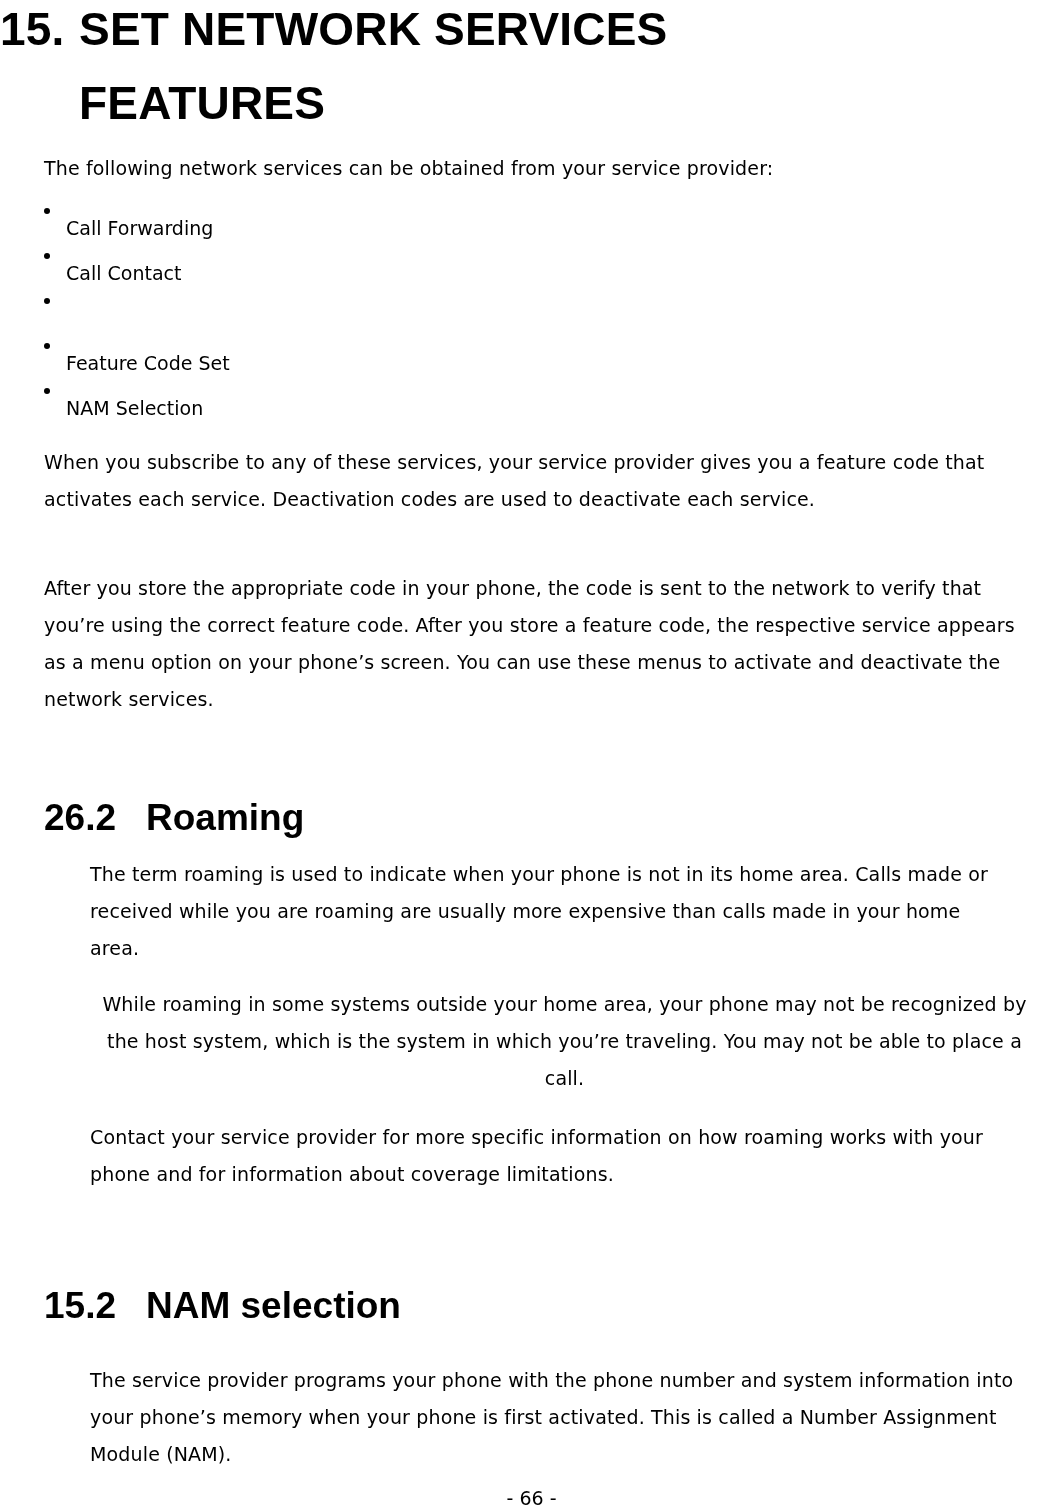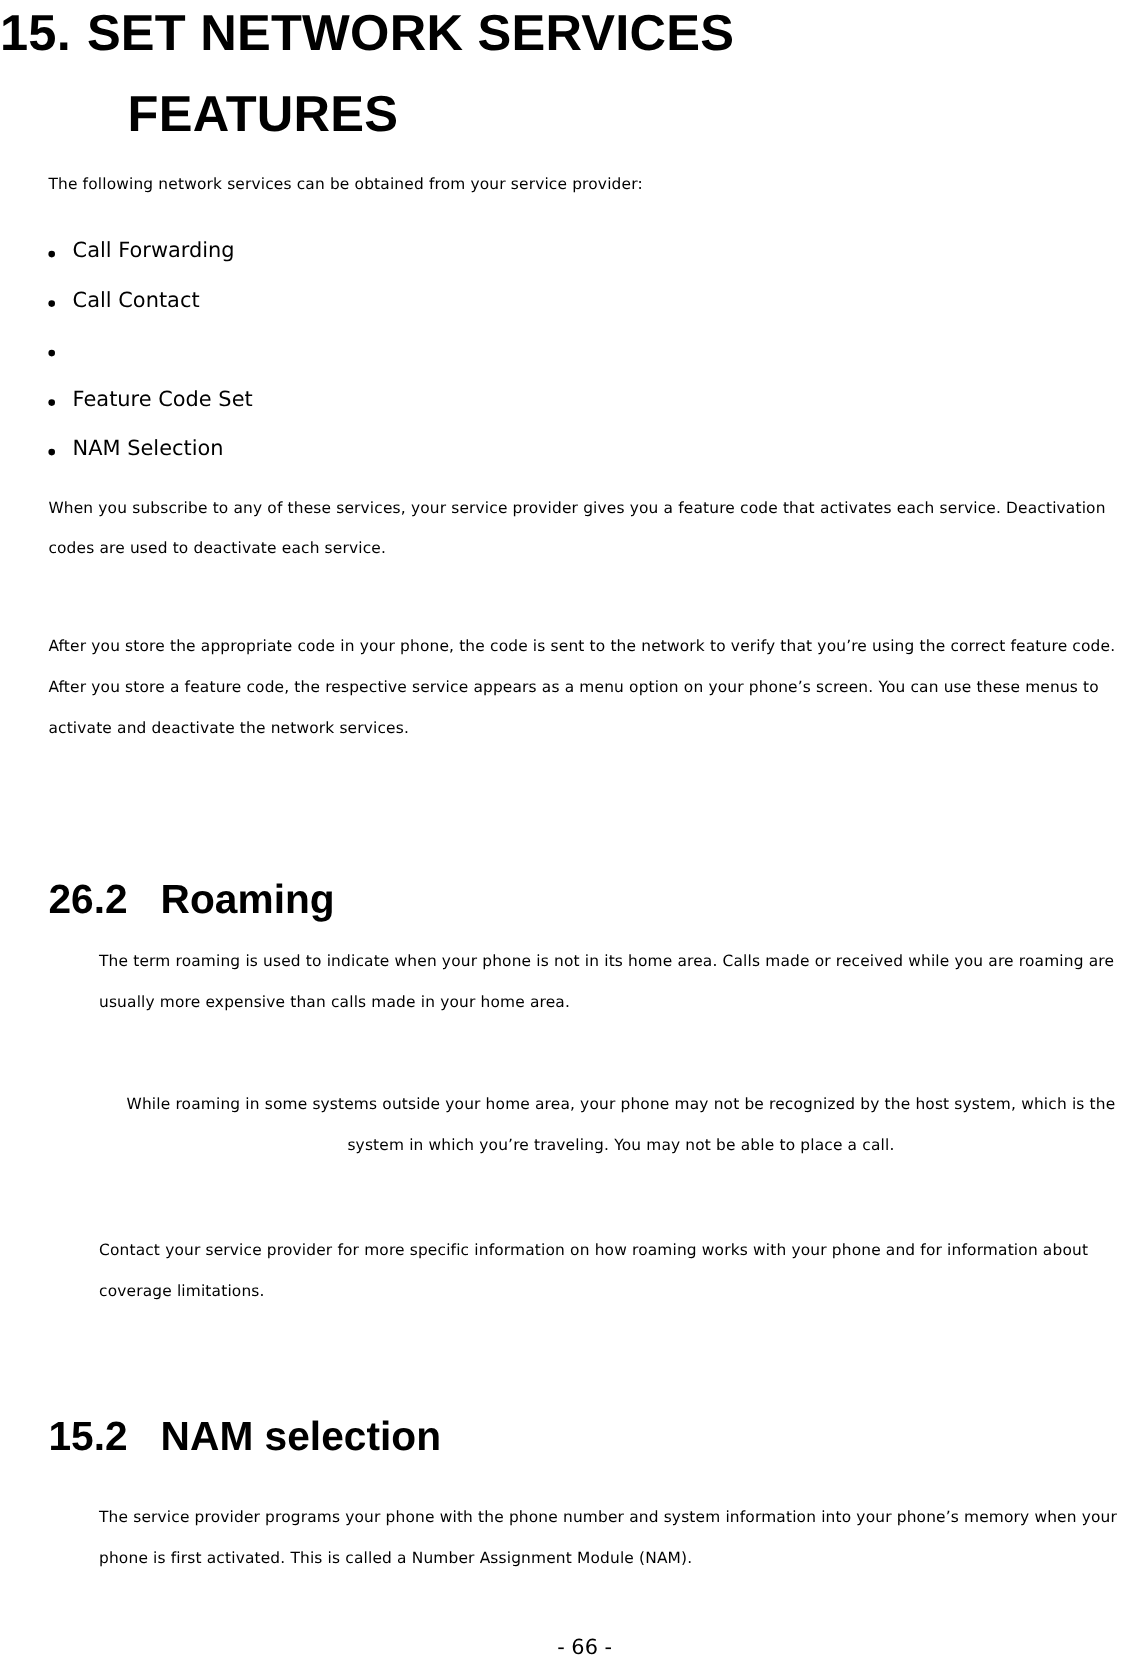--- a/index.html
+++ b/index.html
@@ -26,44 +26,43 @@
     line-height: 74px;
     letter-spacing: 0.2px;
   }
   .chapter-title .num {
     display: inline-block;
     width: 79px;
   }
   .chapter-title .line2 {
     display: block;
     padding-left: 79px;
-    margin-left: 37px;
   }
   .body-text {
-    font-size: 14px;
+    font-size: 19px;
     line-height: 37px;
     margin: 0;
     font-family: "DejaVu Sans", sans-serif;
     letter-spacing: 0.15px;
   }
   .abs { position: absolute; }
   .bullets {
     position: absolute;
     left: 44px;
     top: 206px;
     margin: 0;
     padding: 0;
     list-style: none;
   }
   .bullets li {
     font-size: 19px;
     line-height: 45px;
     height: 45px;
     display: flex;
-    align-items: center;
+    align-items: flex-start;
   }
   .bullets .dot {
     display: inline-block;
     width: 6px;
     height: 6px;
     border-radius: 50%;
     background: #000;
     margin-right: 16px;
     margin-left: 0;
     position: relative;

